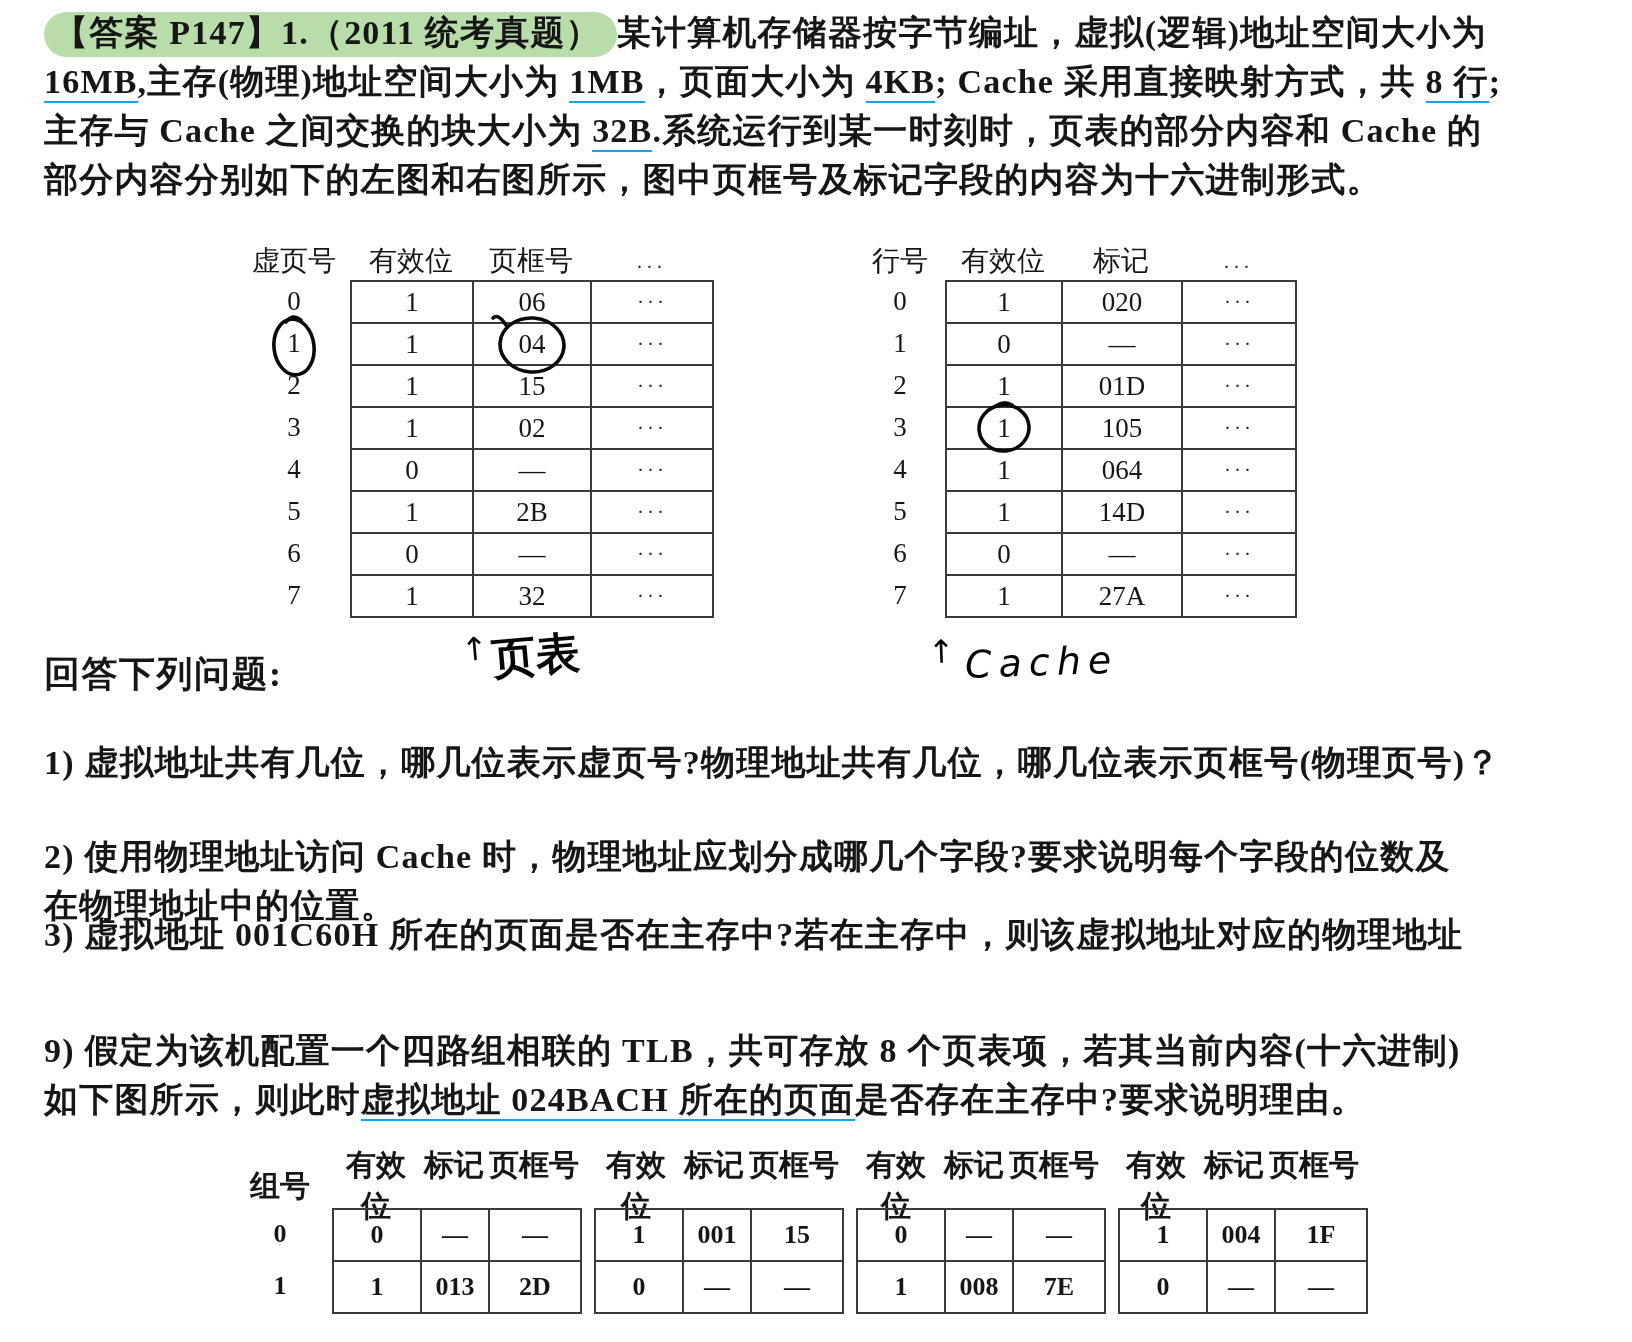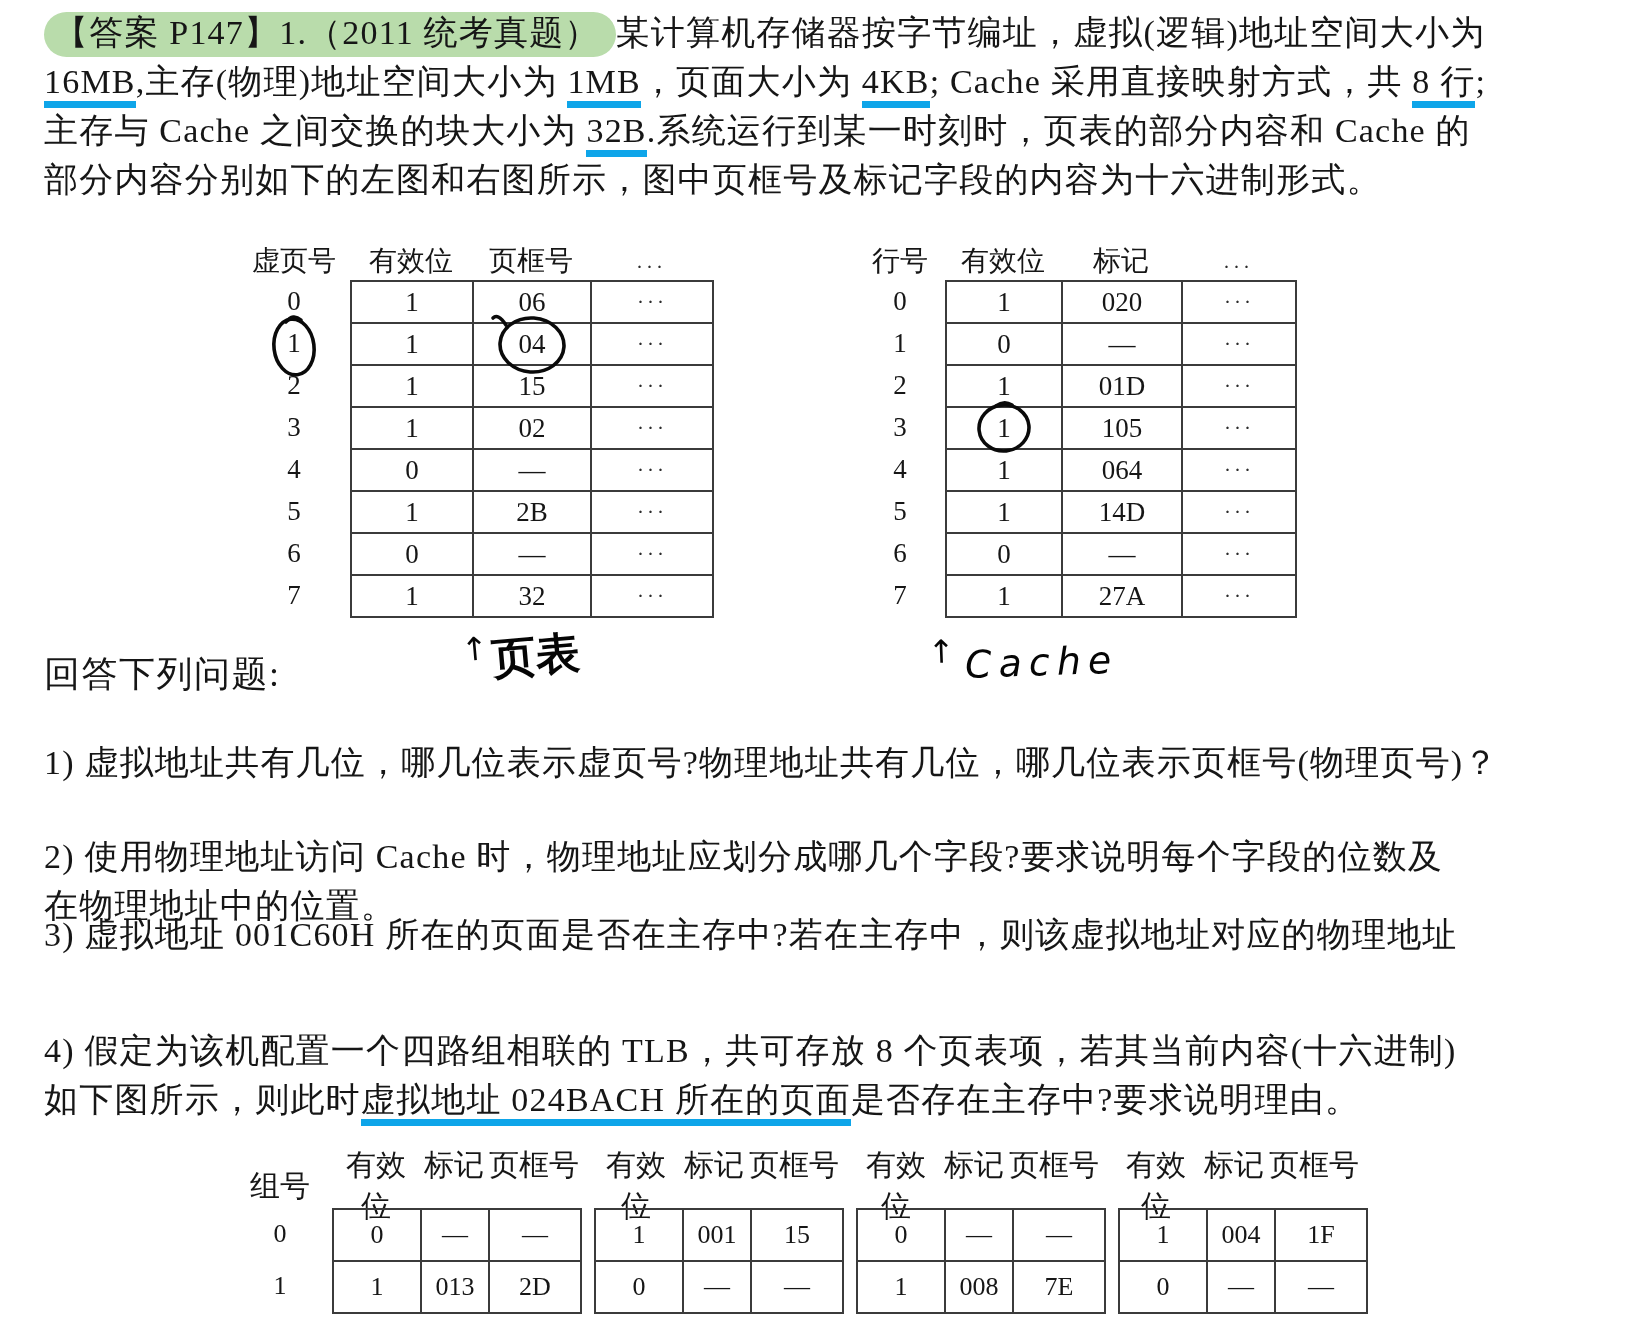--- a/index.html
+++ b/index.html
@@ -1,21 +1,21 @@
 <!DOCTYPE html>
 <html><head>
 <meta charset="utf-8">
 <style>
   html,body{margin:0;padding:0;background:#ffffff;}
   .page{position:relative;width:1632px;height:1342px;background:#fff;color:#161616;
         font-family:"Liberation Serif","DejaVu Serif",serif;overflow:hidden;}
-  .abs{position:absolute;}
+  .abs{position:absolute;font-weight:bold;}
   .line{white-space:nowrap;font-size:34px;line-height:49px;letter-spacing:1.2px;}
   .hl{background:#b9dcab;border-radius:26px;padding:2px 16px 6px 10px;}
-  .u{border-bottom:7px solid #0ea5e9;padding-bottom:1px;}
+  .u{border-bottom:2px solid #0ea5e9;padding-bottom:1px;}
   .prompt{font-size:36px;letter-spacing:1.5px;}
 
   
   .tbl{position:absolute;}
   .t-headrow{display:flex;height:42px;align-items:flex-end;font-size:28px;}
   .t-h{flex:none;text-align:center;}
   .t-body{display:flex;}
   .t-labels{display:flex;flex-direction:column;flex:none;}
   .t-label{height:42px;display:flex;align-items:center;justify-content:center;font-size:27px;}
   .t-grid{display:grid;grid-auto-rows:42px;border-left:2px solid #3b3b3b;border-top:2px solid #3b3b3b;}
@@ -174,21 +174,21 @@
   <div class="abs" style="left:44px;top:794px;width:1580px;margin-top:38px;">
     <div class="line">2) 使用物理地址访问 Cache 时，物理地址应划分成哪几个字段?要求说明每个字段的位数及</div>
     <div class="line">在物理地址中的位置。</div>
   </div>
 
   <div class="abs" style="left:44px;top:910px;width:1580px;">
     <div class="line">3) 虚拟地址 001C60H 所在的页面是否在主存中?若在主存中，则该虚拟地址对应的物理地址</div>
   </div>
 
   <div class="abs" style="left:44px;top:1026px;width:1580px;">
-    <div class="line">4) 假定为该机配置一个四路组相联的 TLB，共可存放 8 个页表项，若其当前内容(十六进制)</div>
+    <div class="line">9) 假定为该机配置一个四路组相联的 TLB，共可存放 8 个页表项，若其当前内容(十六进制)</div>
     <div class="line"><span>如下图所示，则此时</span><span class="u">虚拟地址 024BACH 所在的页面</span><span>是否存在主存中?要求说明理由。</span></div>
   </div>
 
   <div class="abs" style="left:240px;top:1164px;">
     <div class="tlb-headrow">
       <span style="width:80px;">组号</span>
       <span class="tlb-group-h">
           <span style="width:88px;">有效位</span>
           <span style="width:68px;">标记</span>
           <span style="width:92px;">页框号</span>

